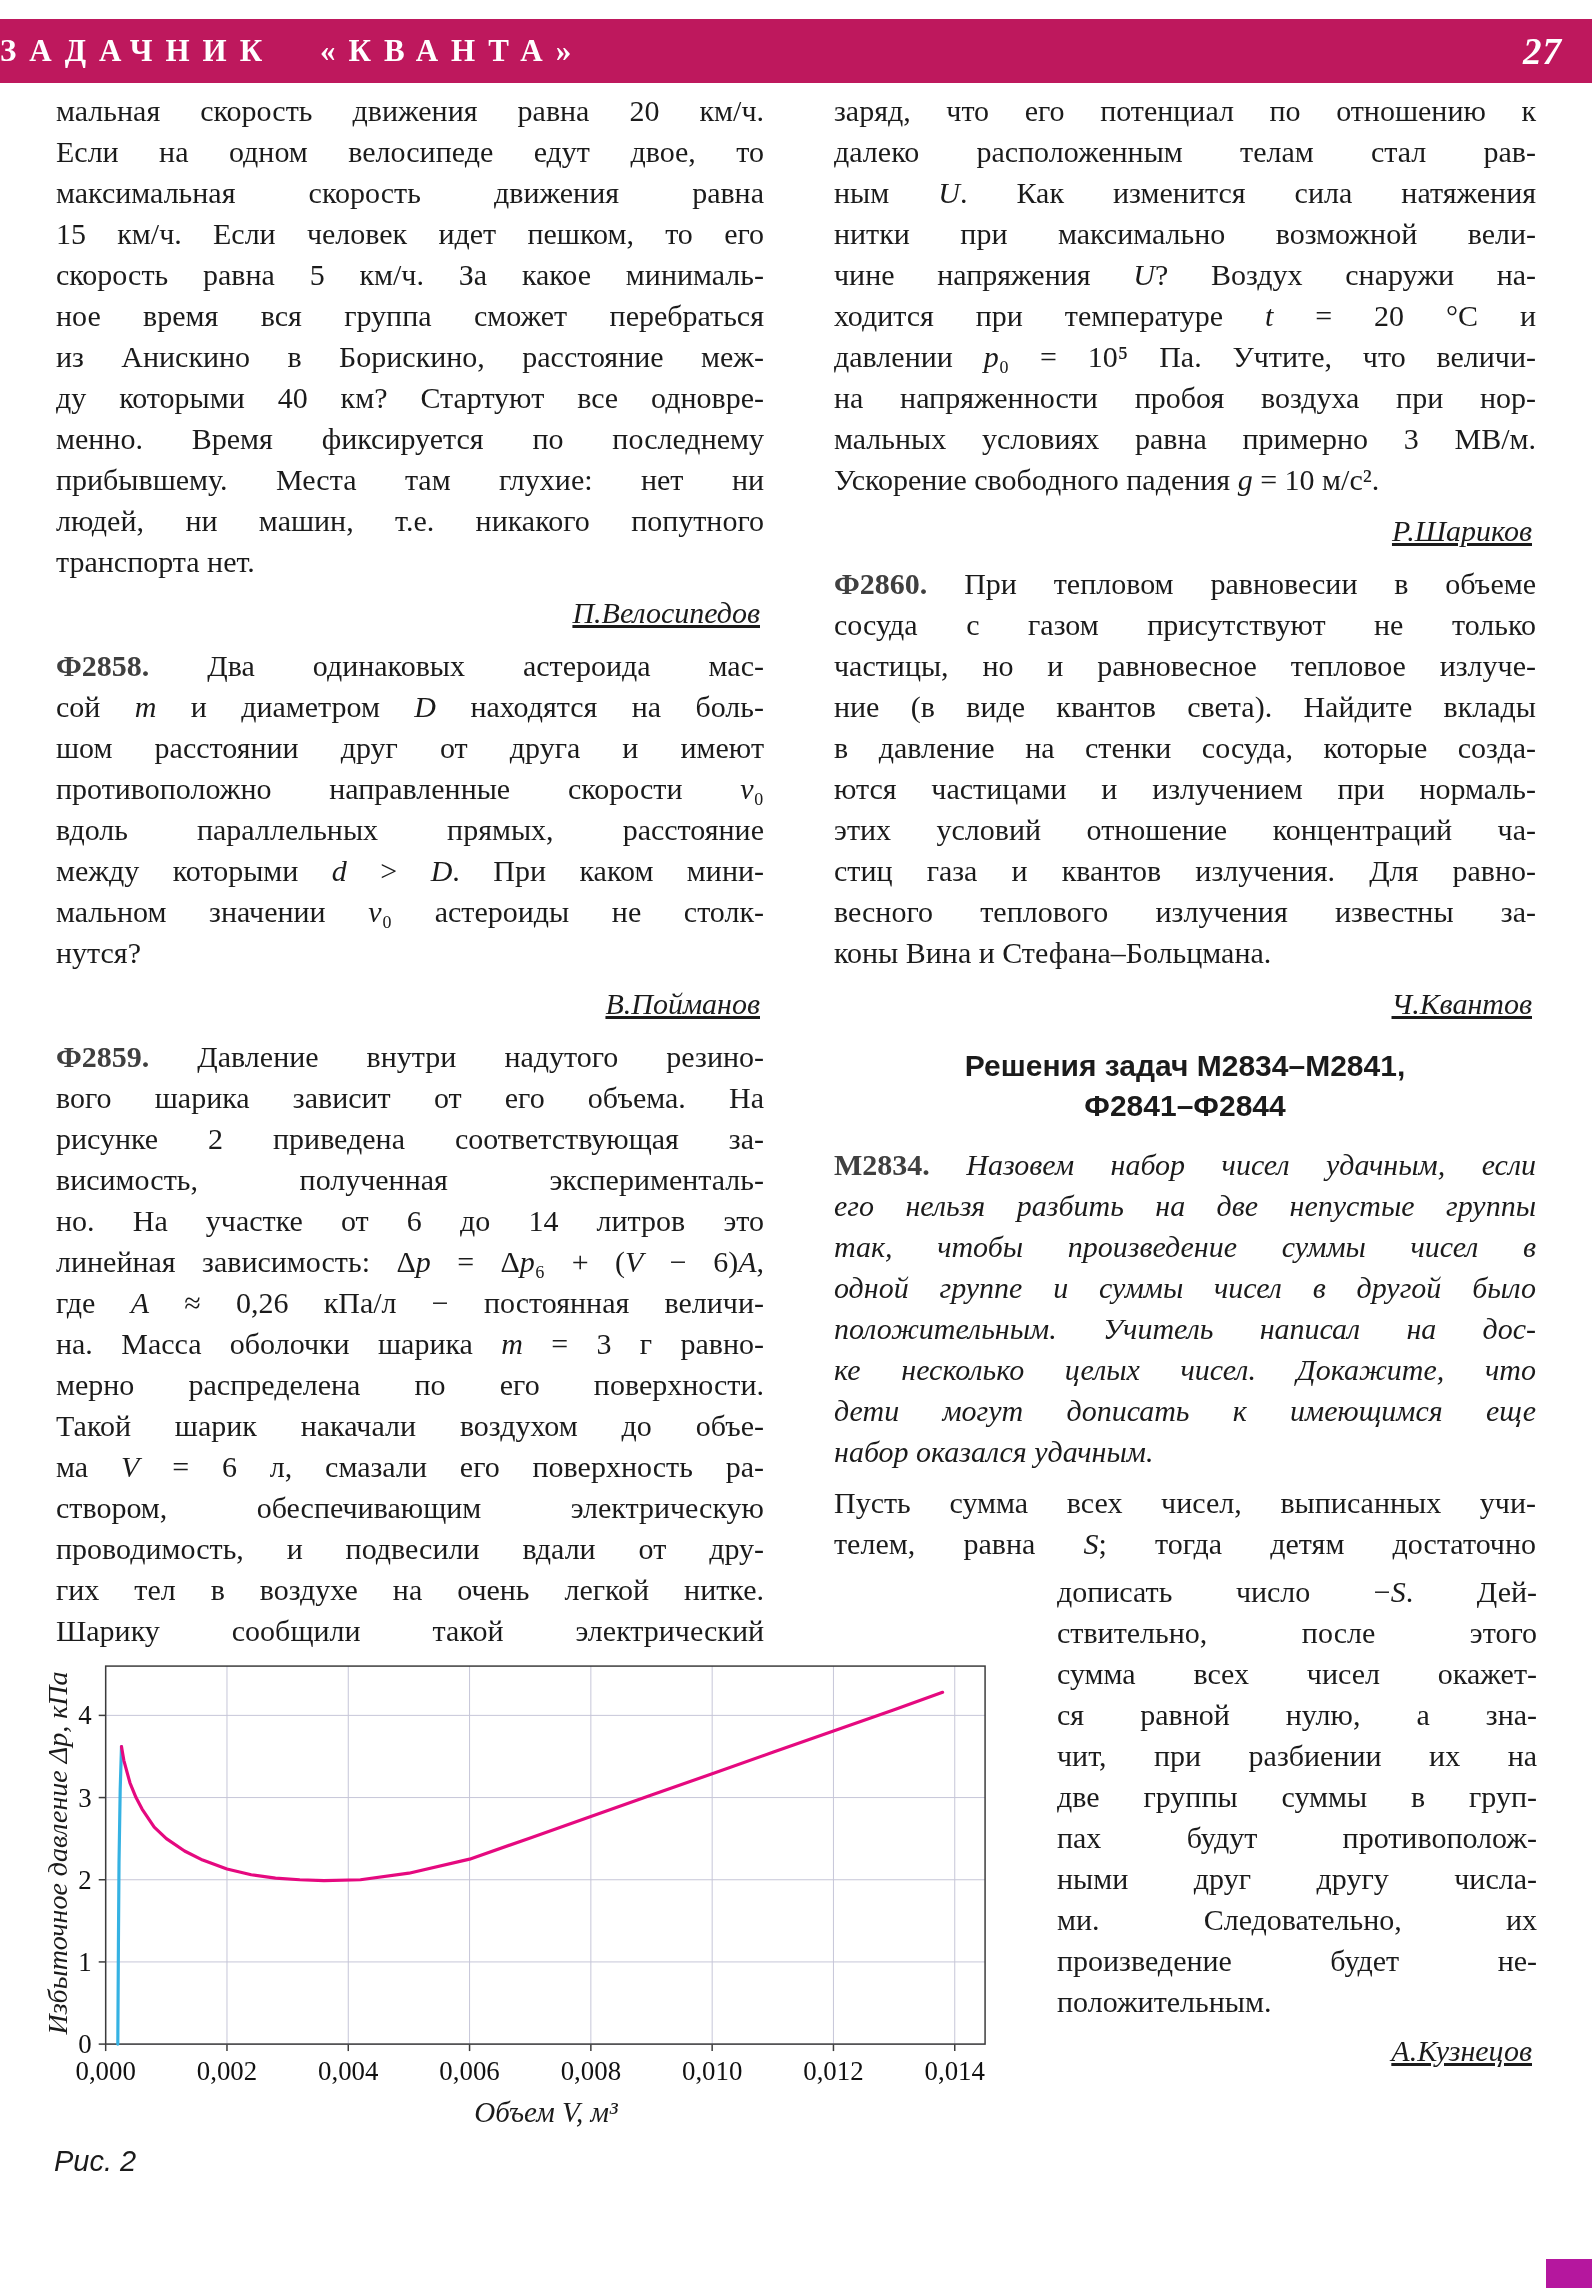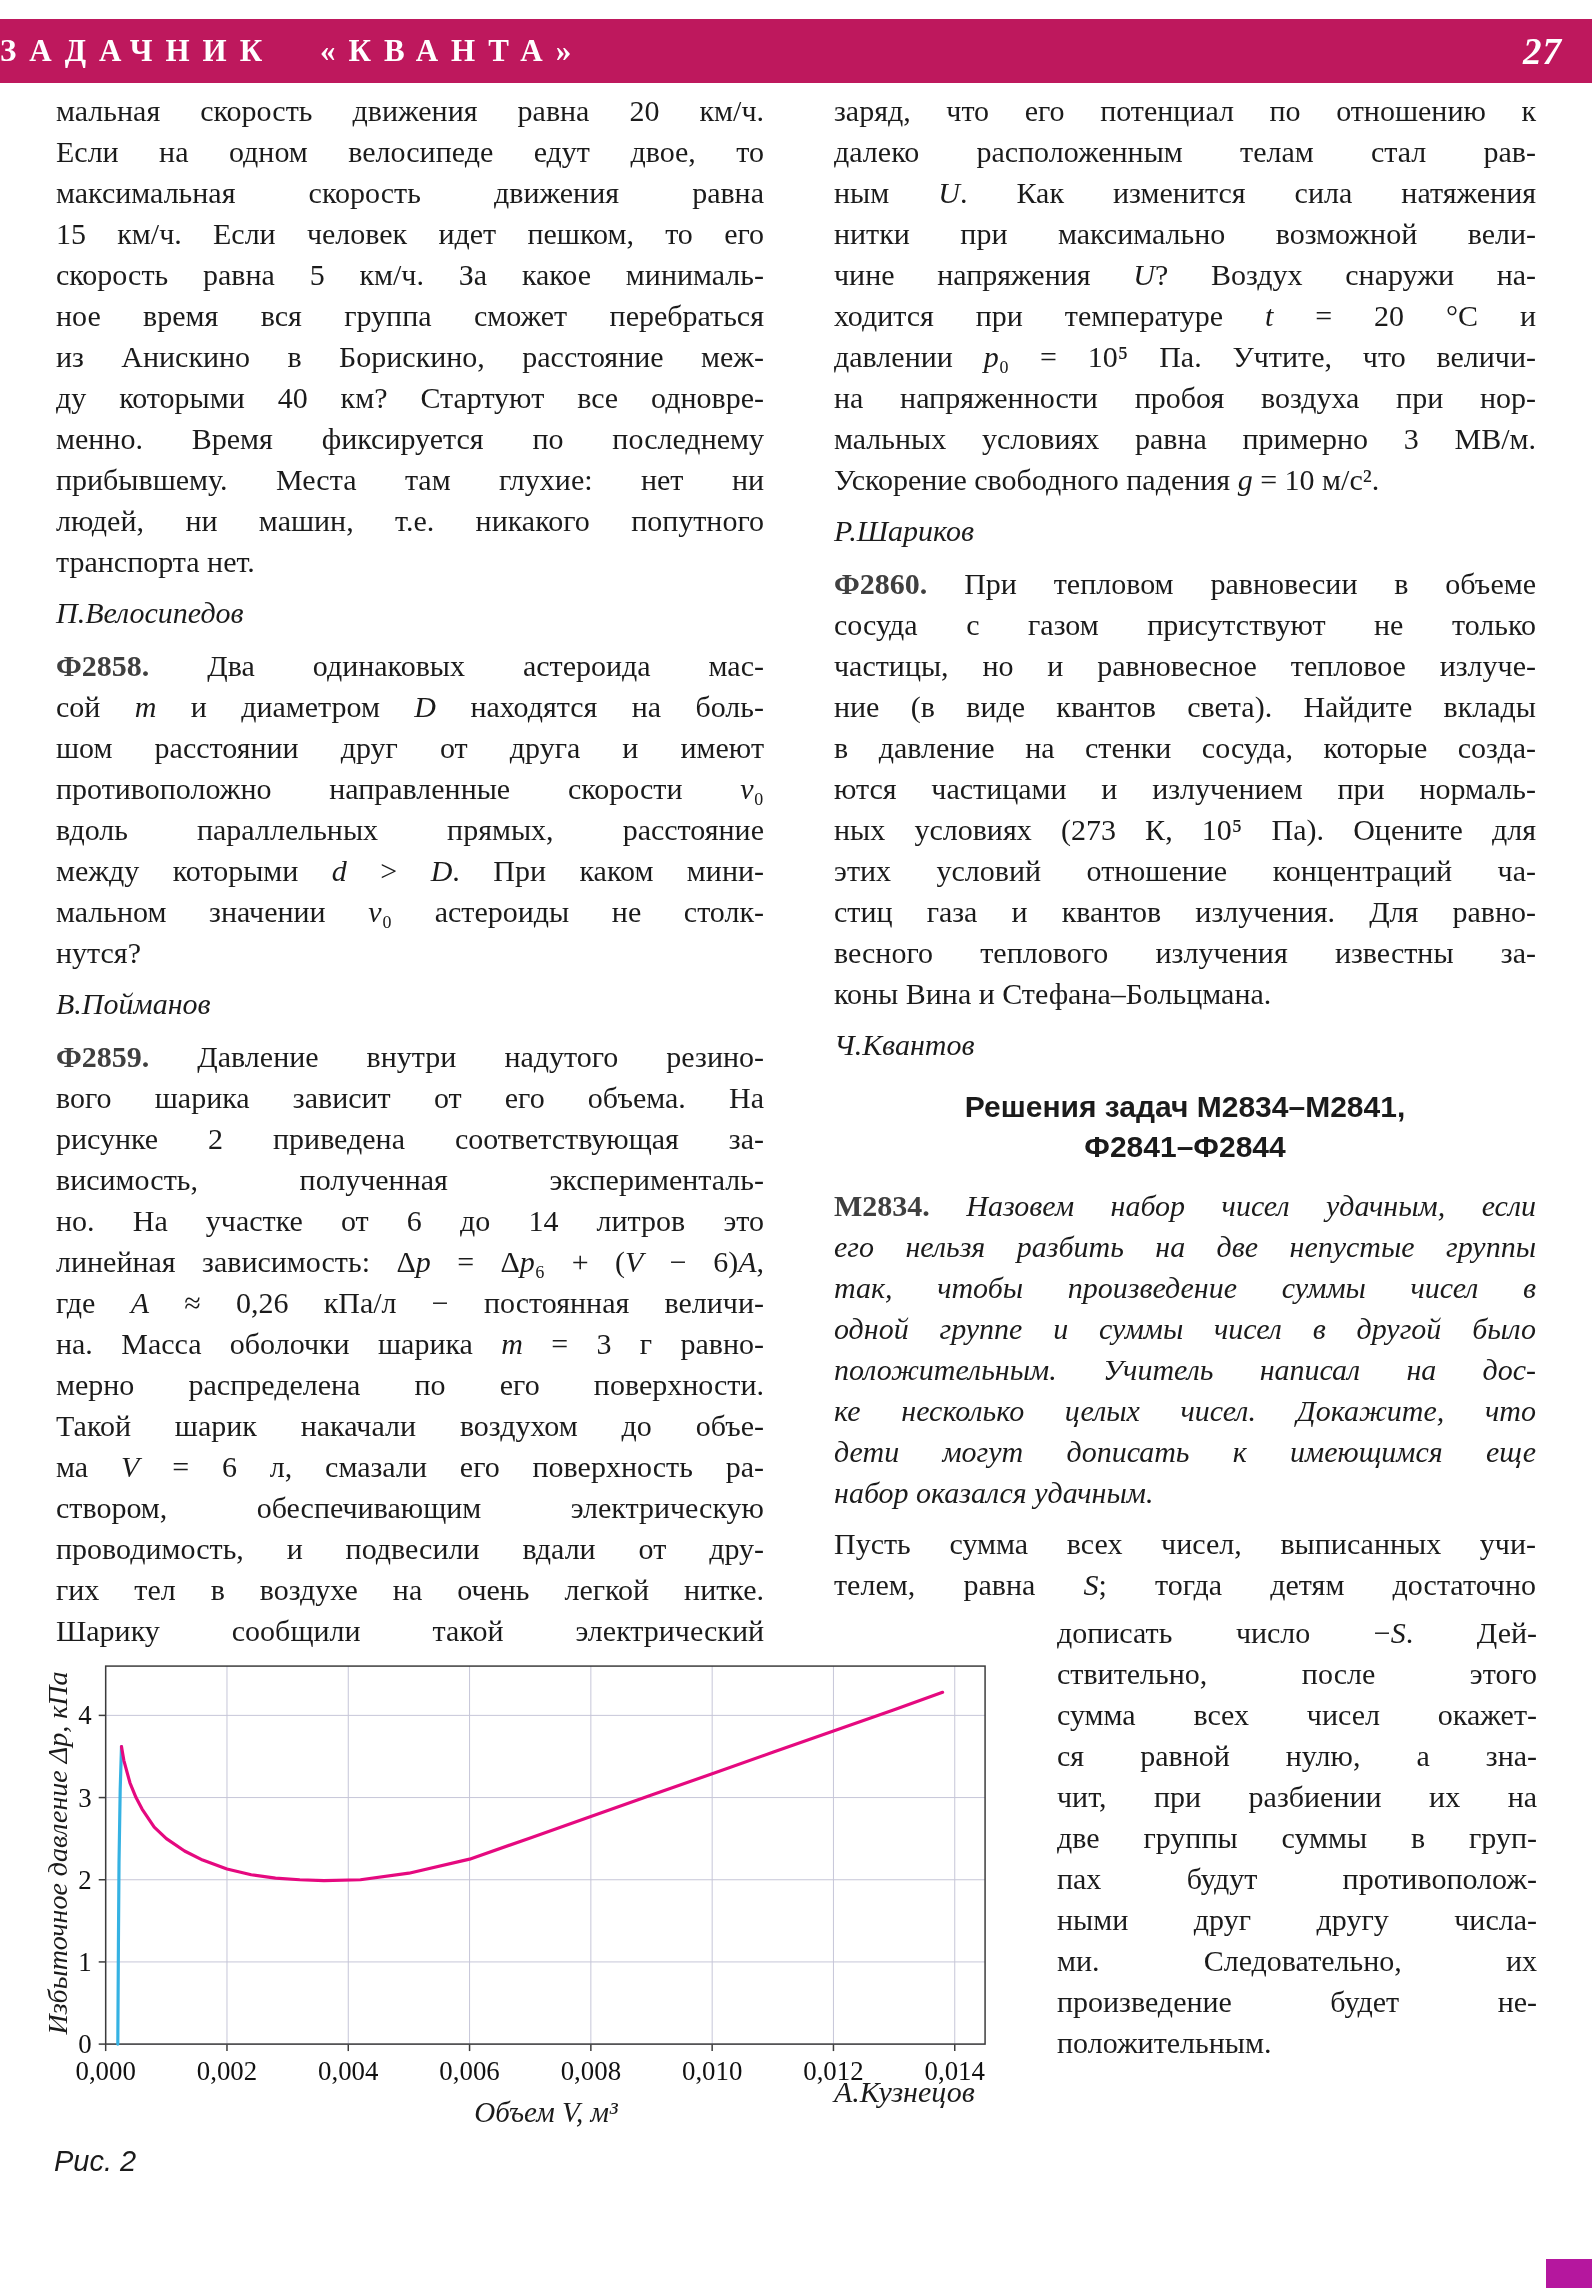--- a/index.html
+++ b/index.html
@@ -31,21 +31,21 @@
 
   
   .col { position:absolute; top:90px; font-size:30px; line-height:41px; }
   .col-left  { left:56px;  width:708px; }
   .col-right { left:834px; width:702px; }
 
   .tl { text-align:justify; text-align-last:justify; }
   .tl.last { text-align-last:left; }
 
   .para { margin-bottom:10px; }
-  .sig { text-align:left; font-style:italic; margin-bottom:12px; padding-right:4px; }
+  .sig { text-align:right; font-style:italic; margin-bottom:12px; padding-right:4px;text-decoration:underline; }
   .pnum { color:#404040; font-weight:bold; }
 
   .italic-para { font-style:italic; }
   .italic-para .pnum { font-style:normal; }
 
   .section-heading {
     font-family:"Liberation Sans", sans-serif;
     font-weight:bold; font-size:30px; line-height:40px;
     margin:22px 0 18px 0;
   }
@@ -152,21 +152,20 @@
         <div class="tl last">Ускорение свободного падения <i>g</i> = 10 м/с².</div>
       </div>
     <div class="sig">Р.Шариков</div>
     <div class="para">
         <div class="tl"><span class="pnum">Ф2860.</span> При тепловом равновесии в объеме</div>
         <div class="tl">сосуда с газом присутствуют не только</div>
         <div class="tl">частицы, но и равновесное тепловое излуче-</div>
         <div class="tl">ние (в виде квантов света). Найдите вклады</div>
         <div class="tl">в давление на стенки сосуда, которые созда-</div>
         <div class="tl">ются частицами и излучением при нормаль-</div>
-        <div class="tl">ных условиях (273 К, 10⁵ Па). Оцените для</div>
         <div class="tl">этих условий отношение концентраций ча-</div>
         <div class="tl">стиц газа и квантов излучения. Для равно-</div>
         <div class="tl">весного теплового излучения известны за-</div>
         <div class="tl last">коны Вина и Стефана–Больцмана.</div>
       </div>
     <div class="sig">Ч.Квантов</div>
     <h2 class="section-heading">
         <div class="tl">Решения задач М2834–М2841,</div>
         <div class="tl">Ф2841–Ф2844</div>
       </h2>

